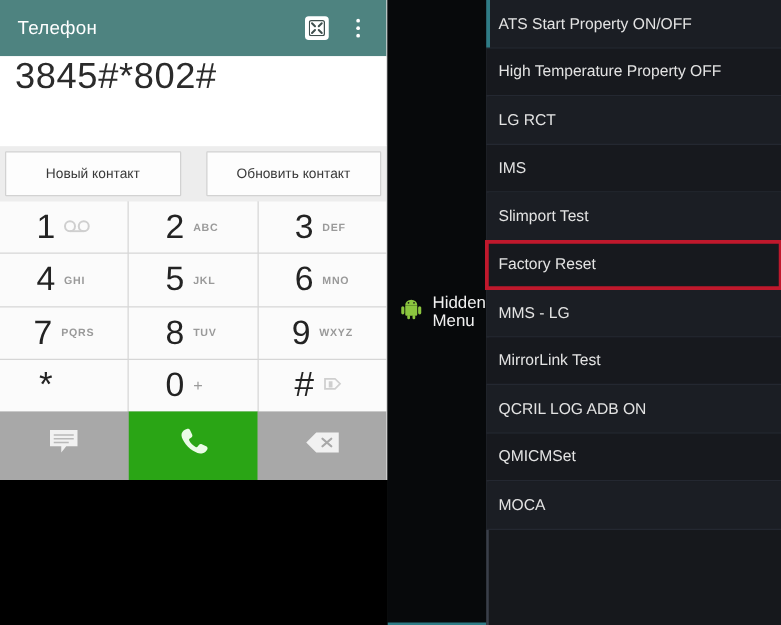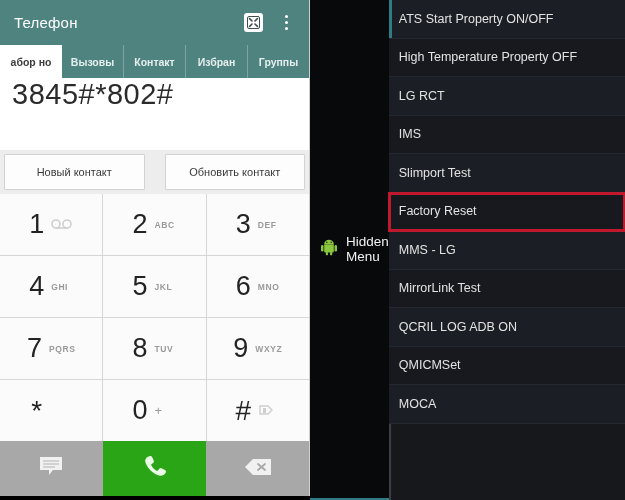--- a/index.html
+++ b/index.html
@@ -6,21 +6,21 @@
   html, body {
     width: 625px; height: 500px;
     font-family: "Liberation Sans", "DejaVu Sans", sans-serif;
     background: #000;
     overflow: hidden;
   }
   #screen { position: relative; width: 625px; height: 500px; display: flex; }
 
   
   #left-panel {
-    width: 310px; height: 496px;
+    width: 310px; height: 384px;
     background: #f7f7f7;
     position: relative;
     display: flex; flex-direction: column;
     border-right: 1px solid #cfcfcf;
   }
   .appbar {
     height: 45px;
     background: #4e8380;
     display: flex; align-items: center;
     padding: 0 10px 0 14px;
@@ -219,37 +219,20 @@
           <path d="M4.6 4.6 h3.8 v3.8 h-3.8 z" fill="#3f4f4e" opacity="0"></path>
         </svg>
       </div>
       <div class="overflow">
         <i></i>
         <i></i>
         <i></i>
       </div>
     </div>
 
-    <div class="tabbar">
-      <div class="tab active">
-        <span>абор но</span>
-      </div>
-      <div class="tab">
-        <span>Вызовы</span>
-      </div>
-      <div class="tab">
-        <span>Контакт</span>
-      </div>
-      <div class="tab">
-        <span>Избран</span>
-      </div>
-      <div class="tab">
-        <span>Группы</span>
-      </div>
-    </div>
 
     <div class="number-area">
       <div class="number-text">3845#*802#</div>
     </div>
 
     <div class="contact-btn-row">
       <div class="contact-btn">Новый контакт</div>
       <div class="contact-btn">Обновить контакт</div>
     </div>
 

